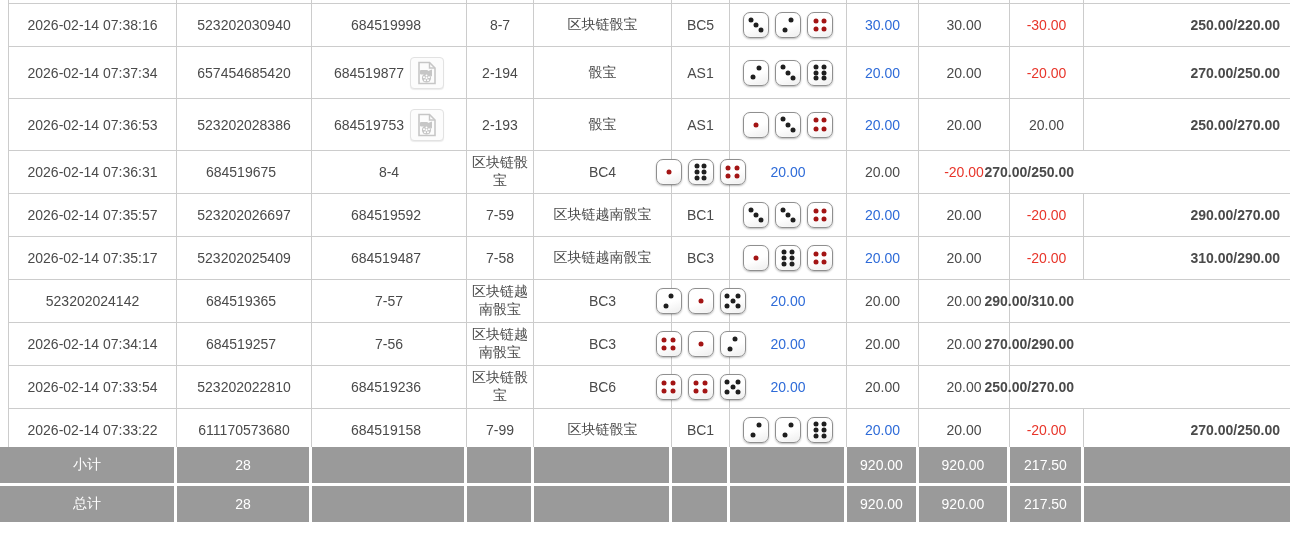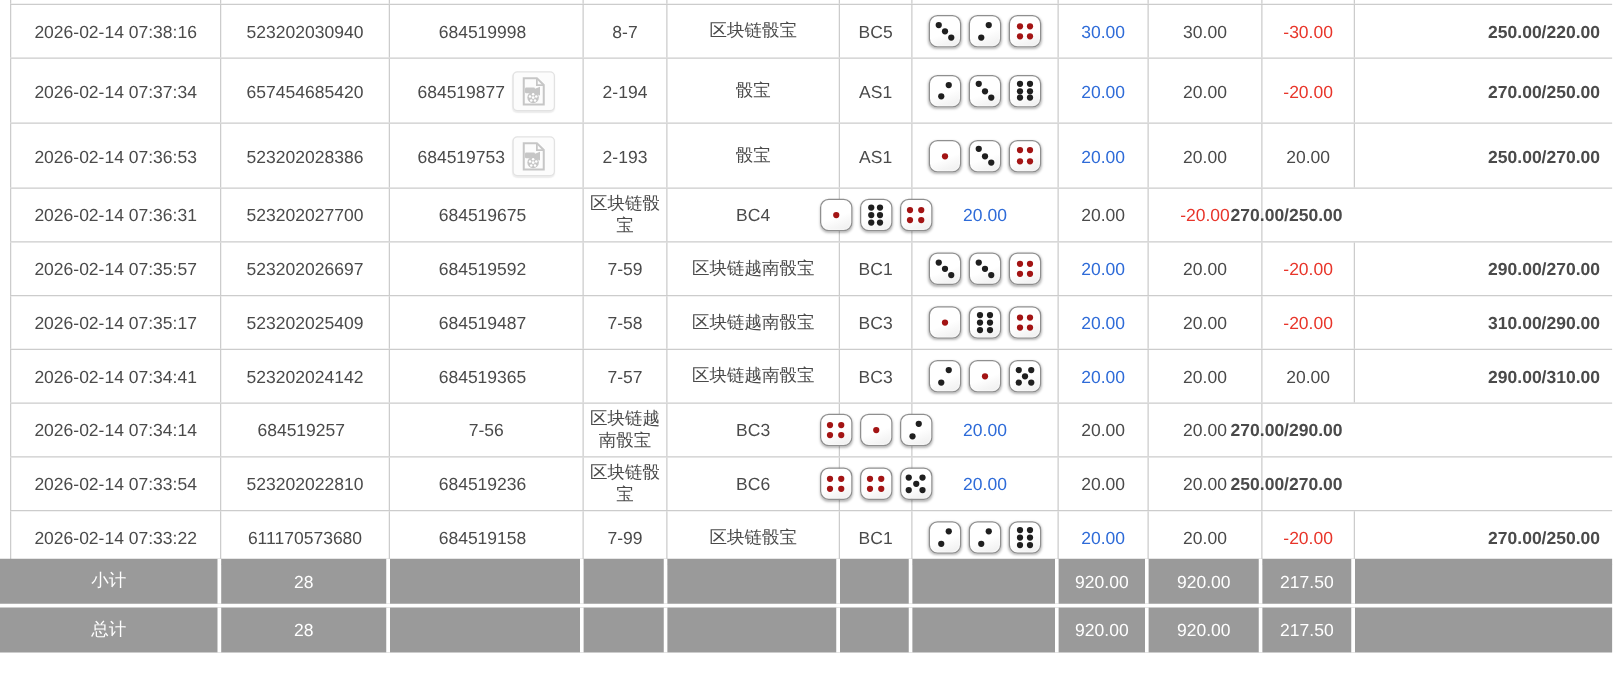--- a/index.html
+++ b/index.html
@@ -222,24 +222,24 @@
             <span class="amount-link">20.00</span>
           </div>
           <div class="cell">20.00</div>
           <div class="cell">
             <span>20.00</span>
           </div>
           <div class="cell">250.00/270.00</div>
         </div>
         <div class="grid-row data-row">
           <div class="cell">2026-02-14 07:36:31</div>
-          <div class="cell">523202027700</div>
           <div class="cell round-cell">
             <span class="num">684519675</span>
           </div>
+          <div class="cell">8-4</div>
           <div class="cell">区块链骰宝</div>
           <div class="cell">BC4</div>
           <div class="cell">
             <span class="dice-group">
               <span class="die red">
                 <span class="pip" style="left: 50%; top: 50%;"></span>
               </span>
               <span class="die">
                 <span class="pip" style="left: 34%; top: 27%;"></span>
                 <span class="pip" style="left: 66%; top: 27%;"></span>
@@ -336,21 +336,20 @@
           <div class="cell">
             <span class="amount-link">20.00</span>
           </div>
           <div class="cell">20.00</div>
           <div class="cell">
             <span class="neg">-20.00</span>
           </div>
           <div class="cell">310.00/290.00</div>
         </div>
         <div class="grid-row data-row">
-          <div class="cell">2026-02-14 07:34:41</div>
           <div class="cell">523202024142</div>
           <div class="cell round-cell">
             <span class="num">684519365</span>
           </div>
           <div class="cell">7-57</div>
           <div class="cell">区块链越南骰宝</div>
           <div class="cell">BC3</div>
           <div class="cell">
             <span class="dice-group">
               <span class="die">

